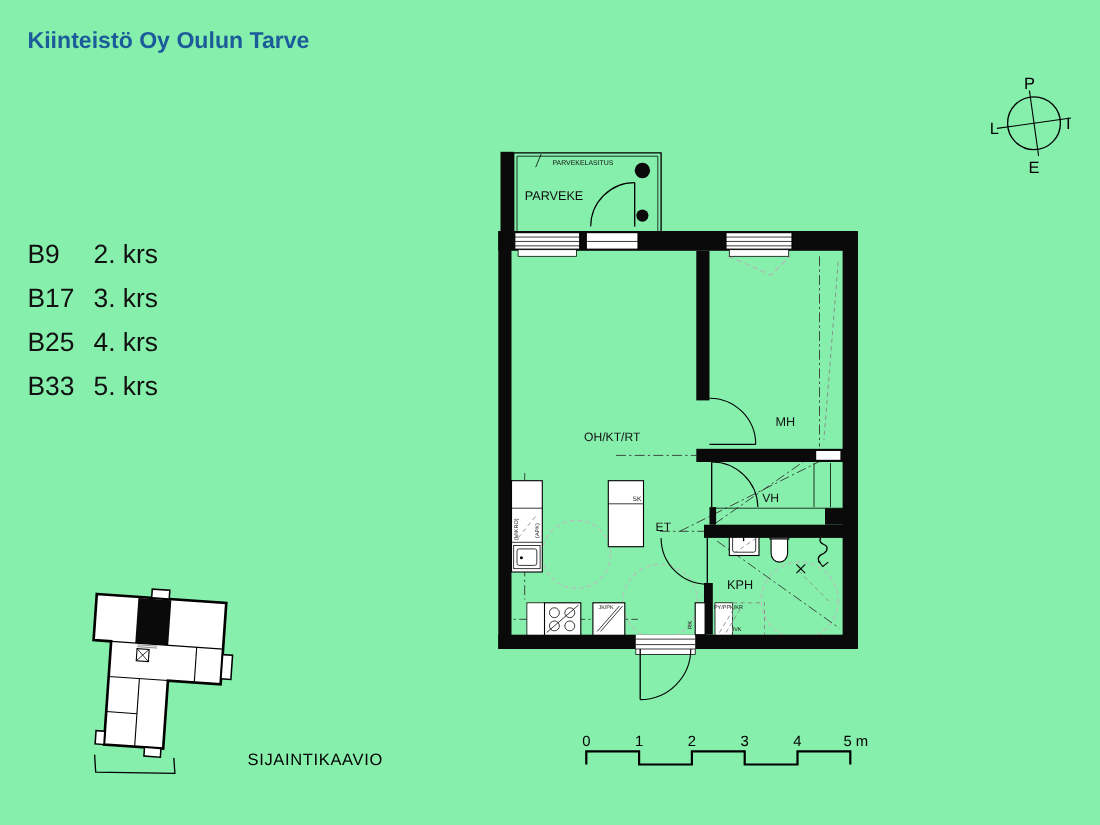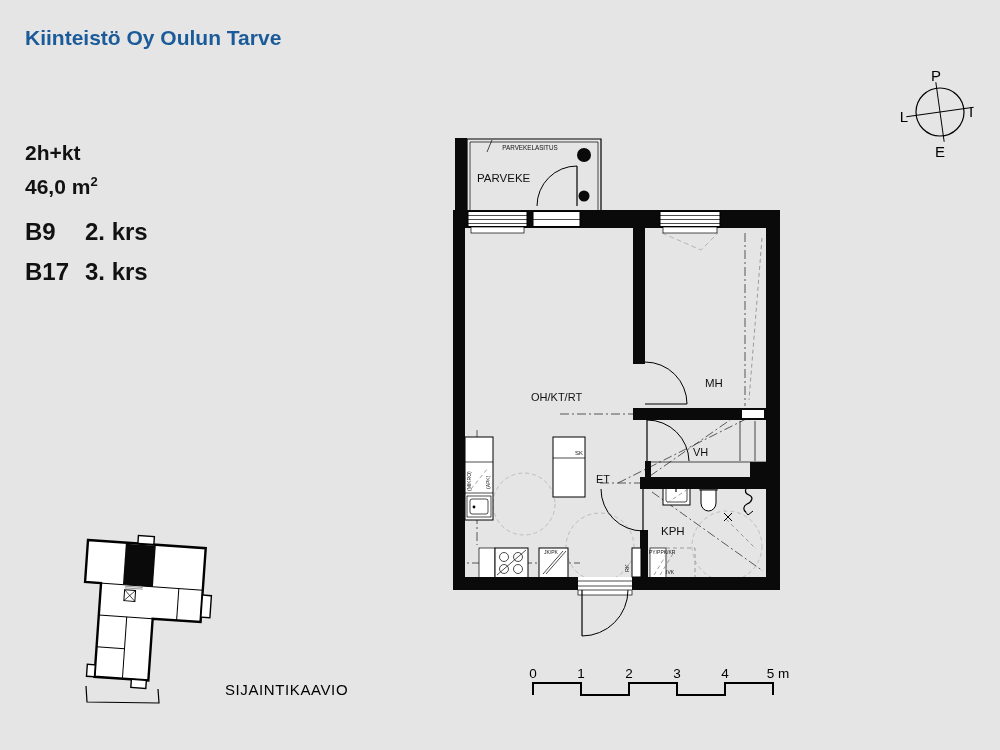--- a/index.html
+++ b/index.html
@@ -1,25 +1,25 @@
 <!DOCTYPE html>
 <html><head>
 <meta charset="utf-8">
 <style>
   html,body{margin:0;padding:0;background:#fff;}
-  #page{position:relative;width:1000px;height:750px;background:#e5e5e5;overflow:hidden;
+  #page{position:relative;width:1000px;height:750px;background:#86efac;overflow:hidden;
         font-family:"Liberation Sans",sans-serif;}
   #plan-svg{position:absolute;left:0;top:0;}
   .title{position:absolute;left:25px;top:24px;font-size:21px;font-weight:bold;
          color:#1b5b99;line-height:1.3;}
   .apt{position:absolute;left:25px;top:136px;font-size:21px;font-weight:bold;
        color:#111;line-height:1.6;}
   .apt sup{font-size:13px;}
   .units{position:absolute;left:25px;top:212px;font-size:24px;color:#111;}
-  .unit-row{height:40px;line-height:40px;white-space:nowrap;font-weight:bold;}
+  .unit-row{height:40px;line-height:40px;white-space:nowrap;}
   .unit-code{display:inline-block;width:60px;}
   
   .w{fill:#0a0a0a;stroke:none;}
   .ln{fill:none;stroke:#000;stroke-width:1;}
   .ln07{fill:none;stroke:#000;stroke-width:0.7;}
   .ln12{fill:none;stroke:#000;stroke-width:1.2;}
   .wh{fill:#fff;stroke:#000;stroke-width:1;}
   .wh07{fill:#fff;stroke:#000;stroke-width:0.7;}
   .dash{fill:none;stroke:#b5b5b5;stroke-width:1;stroke-dasharray:5 3;}
   .gdash{fill:none;stroke:#888;stroke-width:0.8;stroke-dasharray:4 3;}
@@ -35,28 +35,26 @@
 </style>
 </head>
 <body>
 
 <div id="page">
 
   <div class="title">
     <div>Kiinteistö Oy Oulun Tarve</div>
   </div>
 
-  <div class="apt">
-    <div>2h+kt</div>
-    <div><span>46,0 m</span><sup>2</sup></div>
-  </div>
 
   <div class="units">
     <div class="unit-row"><span class="unit-code">B9</span><span>2. krs</span></div>
     <div class="unit-row"><span class="unit-code">B17</span><span>3. krs</span></div>
+    <div class="unit-row"><span class="unit-code">B25</span><span>4. krs</span></div>
+    <div class="unit-row"><span class="unit-code">B33</span><span>5. krs</span></div>
   </div>
 
   <svg id="plan-svg" width="1000" height="750" viewBox="0 0 1000 750">
 
     <g>
       <circle class="circ" cx="524" cy="504" r="31"></circle>
       <circle class="circ" cx="600" cy="547" r="34"></circle>
       <circle class="circ" cx="727" cy="546" r="35"></circle>
     </g>
 

